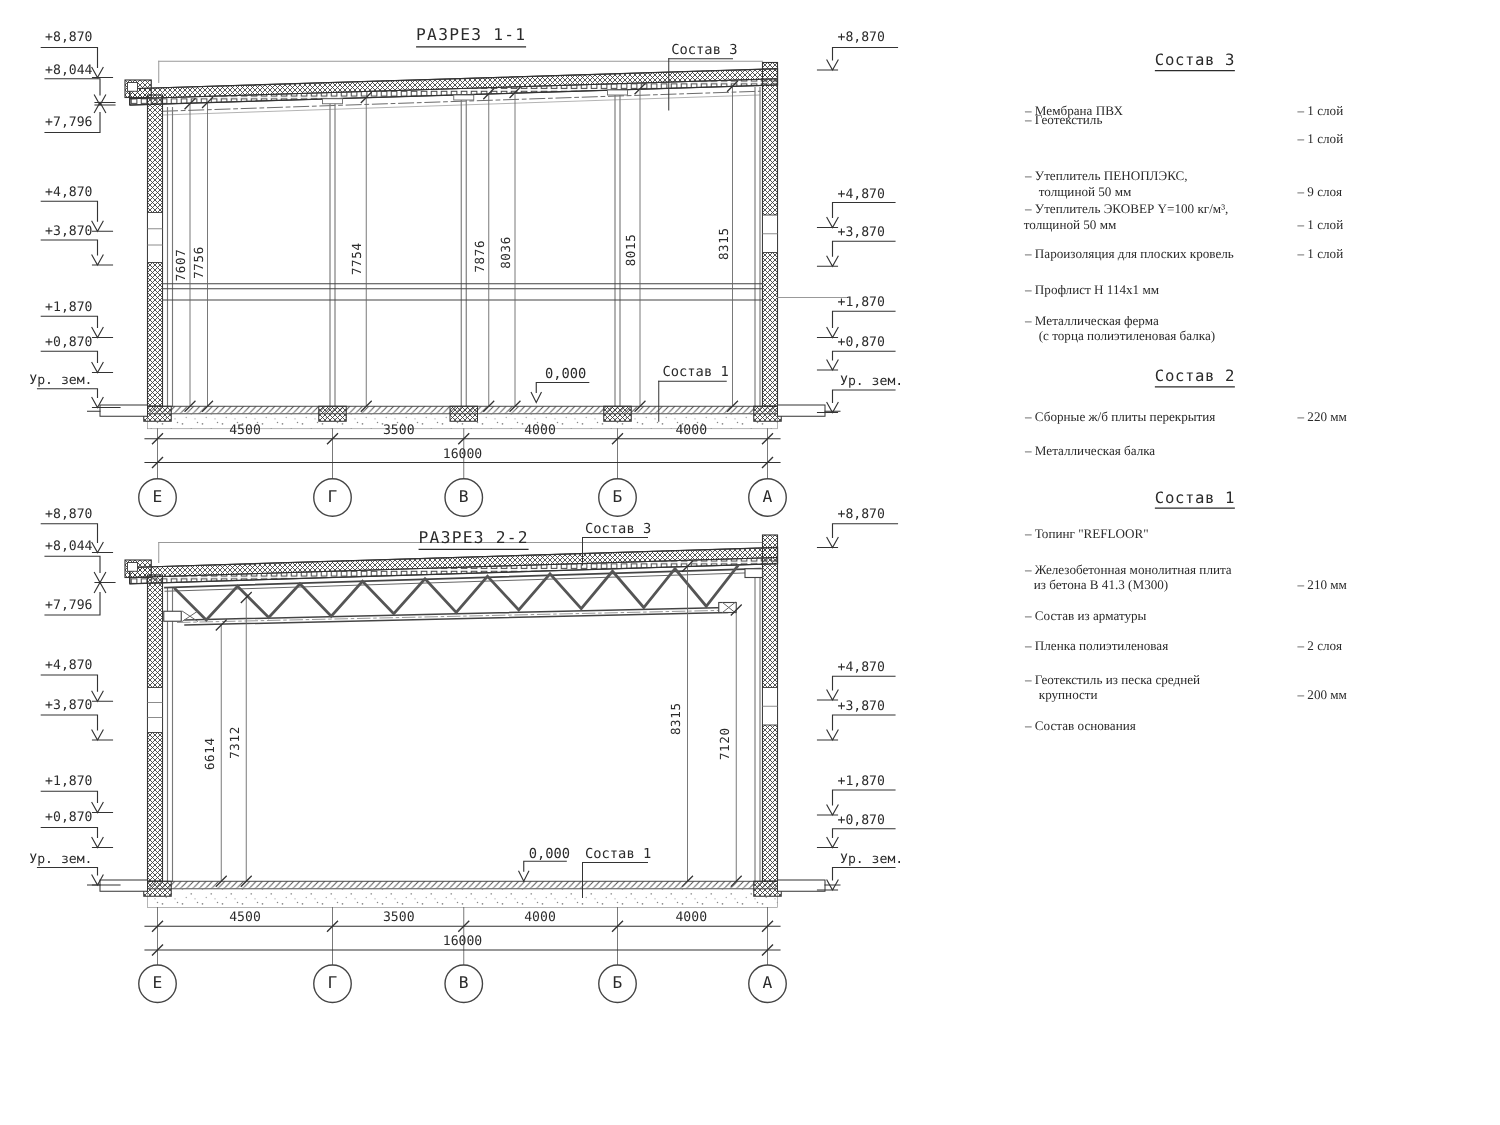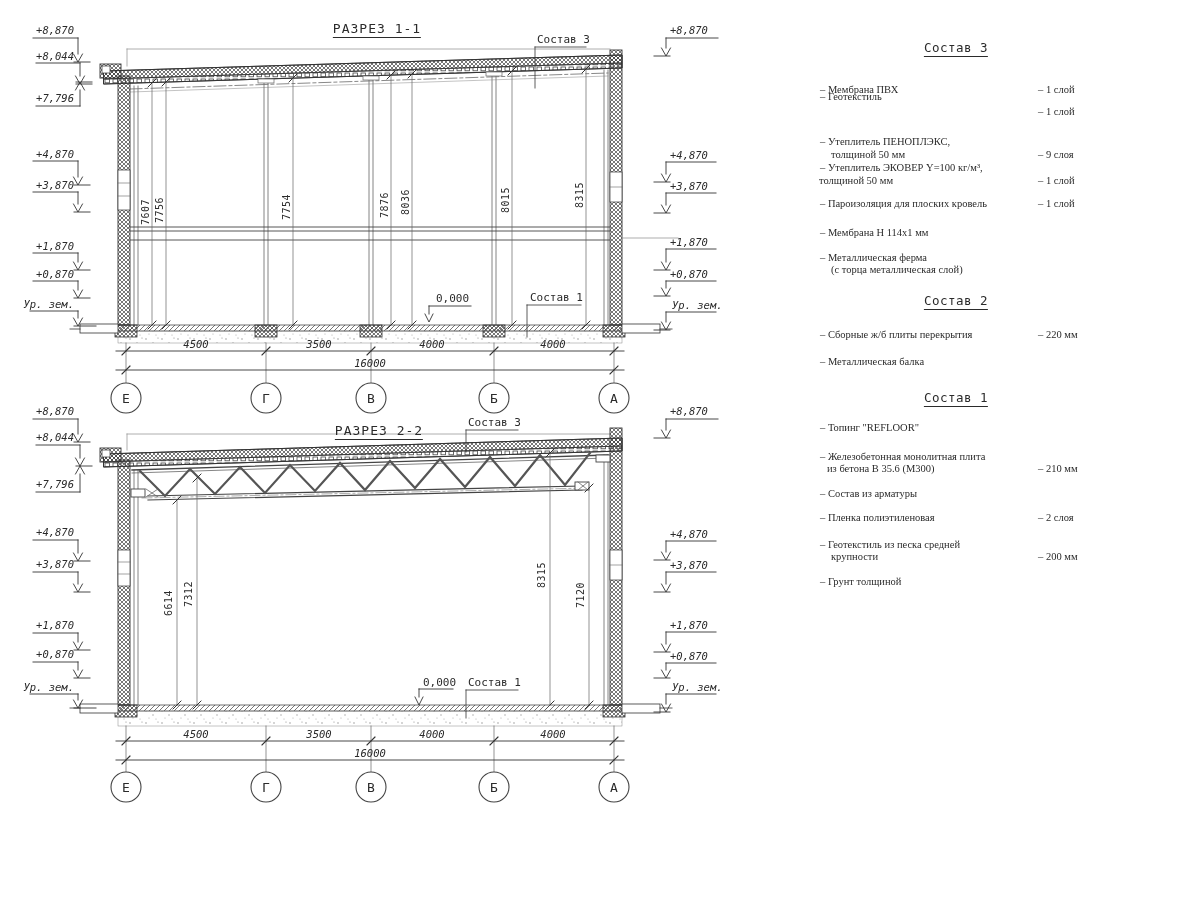--- a/index.html
+++ b/index.html
@@ -1,19 +1,19 @@
 <!DOCTYPE html>
 <html><head>
 <meta charset="utf-8">
 <style>
   html,body{margin:0;padding:0;}
   body{width:1200px;height:900px;background:#fff;position:relative;overflow:hidden;
        font-family:"DejaVu Sans Mono", monospace;}
   .t{position:absolute;color:#2b2b2b;white-space:nowrap;line-height:1;}
-  .s105{font-size:10.5px;font-style:italic;}
+  .s105{font-size:10.5px;}
   .s11{font-size:11px;}
   .rt{width:46px;text-align:right;display:inline-block;}
   .rtw{width:54px;text-align:right;display:inline-block;}
   .ctr{transform:translateX(-50%);}
   .ax{transform:translate(-50%,-50%);font-size:13px;}
   .vrot{transform:translate(-50%,-50%) rotate(-90deg);font-size:10px;letter-spacing:0.5px;}
   .ttl{font-size:13px;border-bottom:1px solid #2b2b2b;padding-bottom:2px;letter-spacing:1px;transform:translateX(-50%);}
   .lh{font-size:12.5px;border-bottom:1px solid #2b2b2b;padding-bottom:1px;transform:translateX(-50%);letter-spacing:0.5px;}
   .li{font-size:10.5px;font-family:Liberation Serif, serif;}
   svg{position:absolute;left:0;top:0;}
@@ -282,36 +282,36 @@
   <span class="t li" style="left:820px;top:92px">– Геотекстиль</span>
   <span class="t li" style="left:1038px;top:107px">– 1 слой</span>
   <span class="t li" style="left:820px;top:137px">– Утеплитель ПЕНОПЛЭКС,</span>
   <span class="t li" style="left:831px;top:150px">толщиной 50 мм</span>
   <span class="t li" style="left:1038px;top:150px">– 9 слоя</span>
   <span class="t li" style="left:820px;top:163px">– Утеплитель ЭКОВЕР Y=100 кг/м³,</span>
   <span class="t li" style="left:819px;top:176px">толщиной 50 мм</span>
   <span class="t li" style="left:1038px;top:176px">– 1 слой</span>
   <span class="t li" style="left:820px;top:199px">– Пароизоляция для плоских кровель</span>
   <span class="t li" style="left:1038px;top:199px">– 1 слой</span>
-  <span class="t li" style="left:820px;top:228px">– Мембрана Н 114х1 мм</span>
+  <span class="t li" style="left:820px;top:228px">– Профлист Н 114х1 мм</span>
   <span class="t li" style="left:820px;top:253px">– Металлическая ферма</span>
-  <span class="t li" style="left:831px;top:265px">(с торца металлическая слой)</span>
+  <span class="t li" style="left:831px;top:265px">(с торца полиэтиленовая балка)</span>
 
   <span class="t lh" style="left:956px;top:295px">Состав 2</span>
 
   <span class="t li" style="left:820px;top:330px">– Сборные ж/б плиты перекрытия</span>
   <span class="t li" style="left:1038px;top:330px">– 220 мм</span>
   <span class="t li" style="left:820px;top:357px">– Металлическая балка</span>
 
   <span class="t lh" style="left:956px;top:392px">Состав 1</span>
 
   <span class="t li" style="left:820px;top:423px">– Топинг "REFLOOR"</span>
   <span class="t li" style="left:820px;top:452px">– Железобетонная  монолитная плита</span>
-  <span class="t li" style="left:827px;top:464px">из бетона В 35.6 (М300)</span>
+  <span class="t li" style="left:827px;top:464px">из бетона В 41.3 (М300)</span>
   <span class="t li" style="left:1038px;top:464px">– 210 мм</span>
   <span class="t li" style="left:820px;top:489px">– Состав из арматуры</span>
   <span class="t li" style="left:820px;top:513px">– Пленка полиэтиленовая</span>
   <span class="t li" style="left:1038px;top:513px">–  2 слоя</span>
   <span class="t li" style="left:820px;top:540px">– Геотекстиль из песка средней</span>
   <span class="t li" style="left:831px;top:552px">крупности</span>
   <span class="t li" style="left:1038px;top:552px">– 200 мм</span>
-  <span class="t li" style="left:820px;top:577px">– Грунт толщиной</span>
+  <span class="t li" style="left:820px;top:577px">– Состав основания</span>
 </div>
 
 </body></html>

